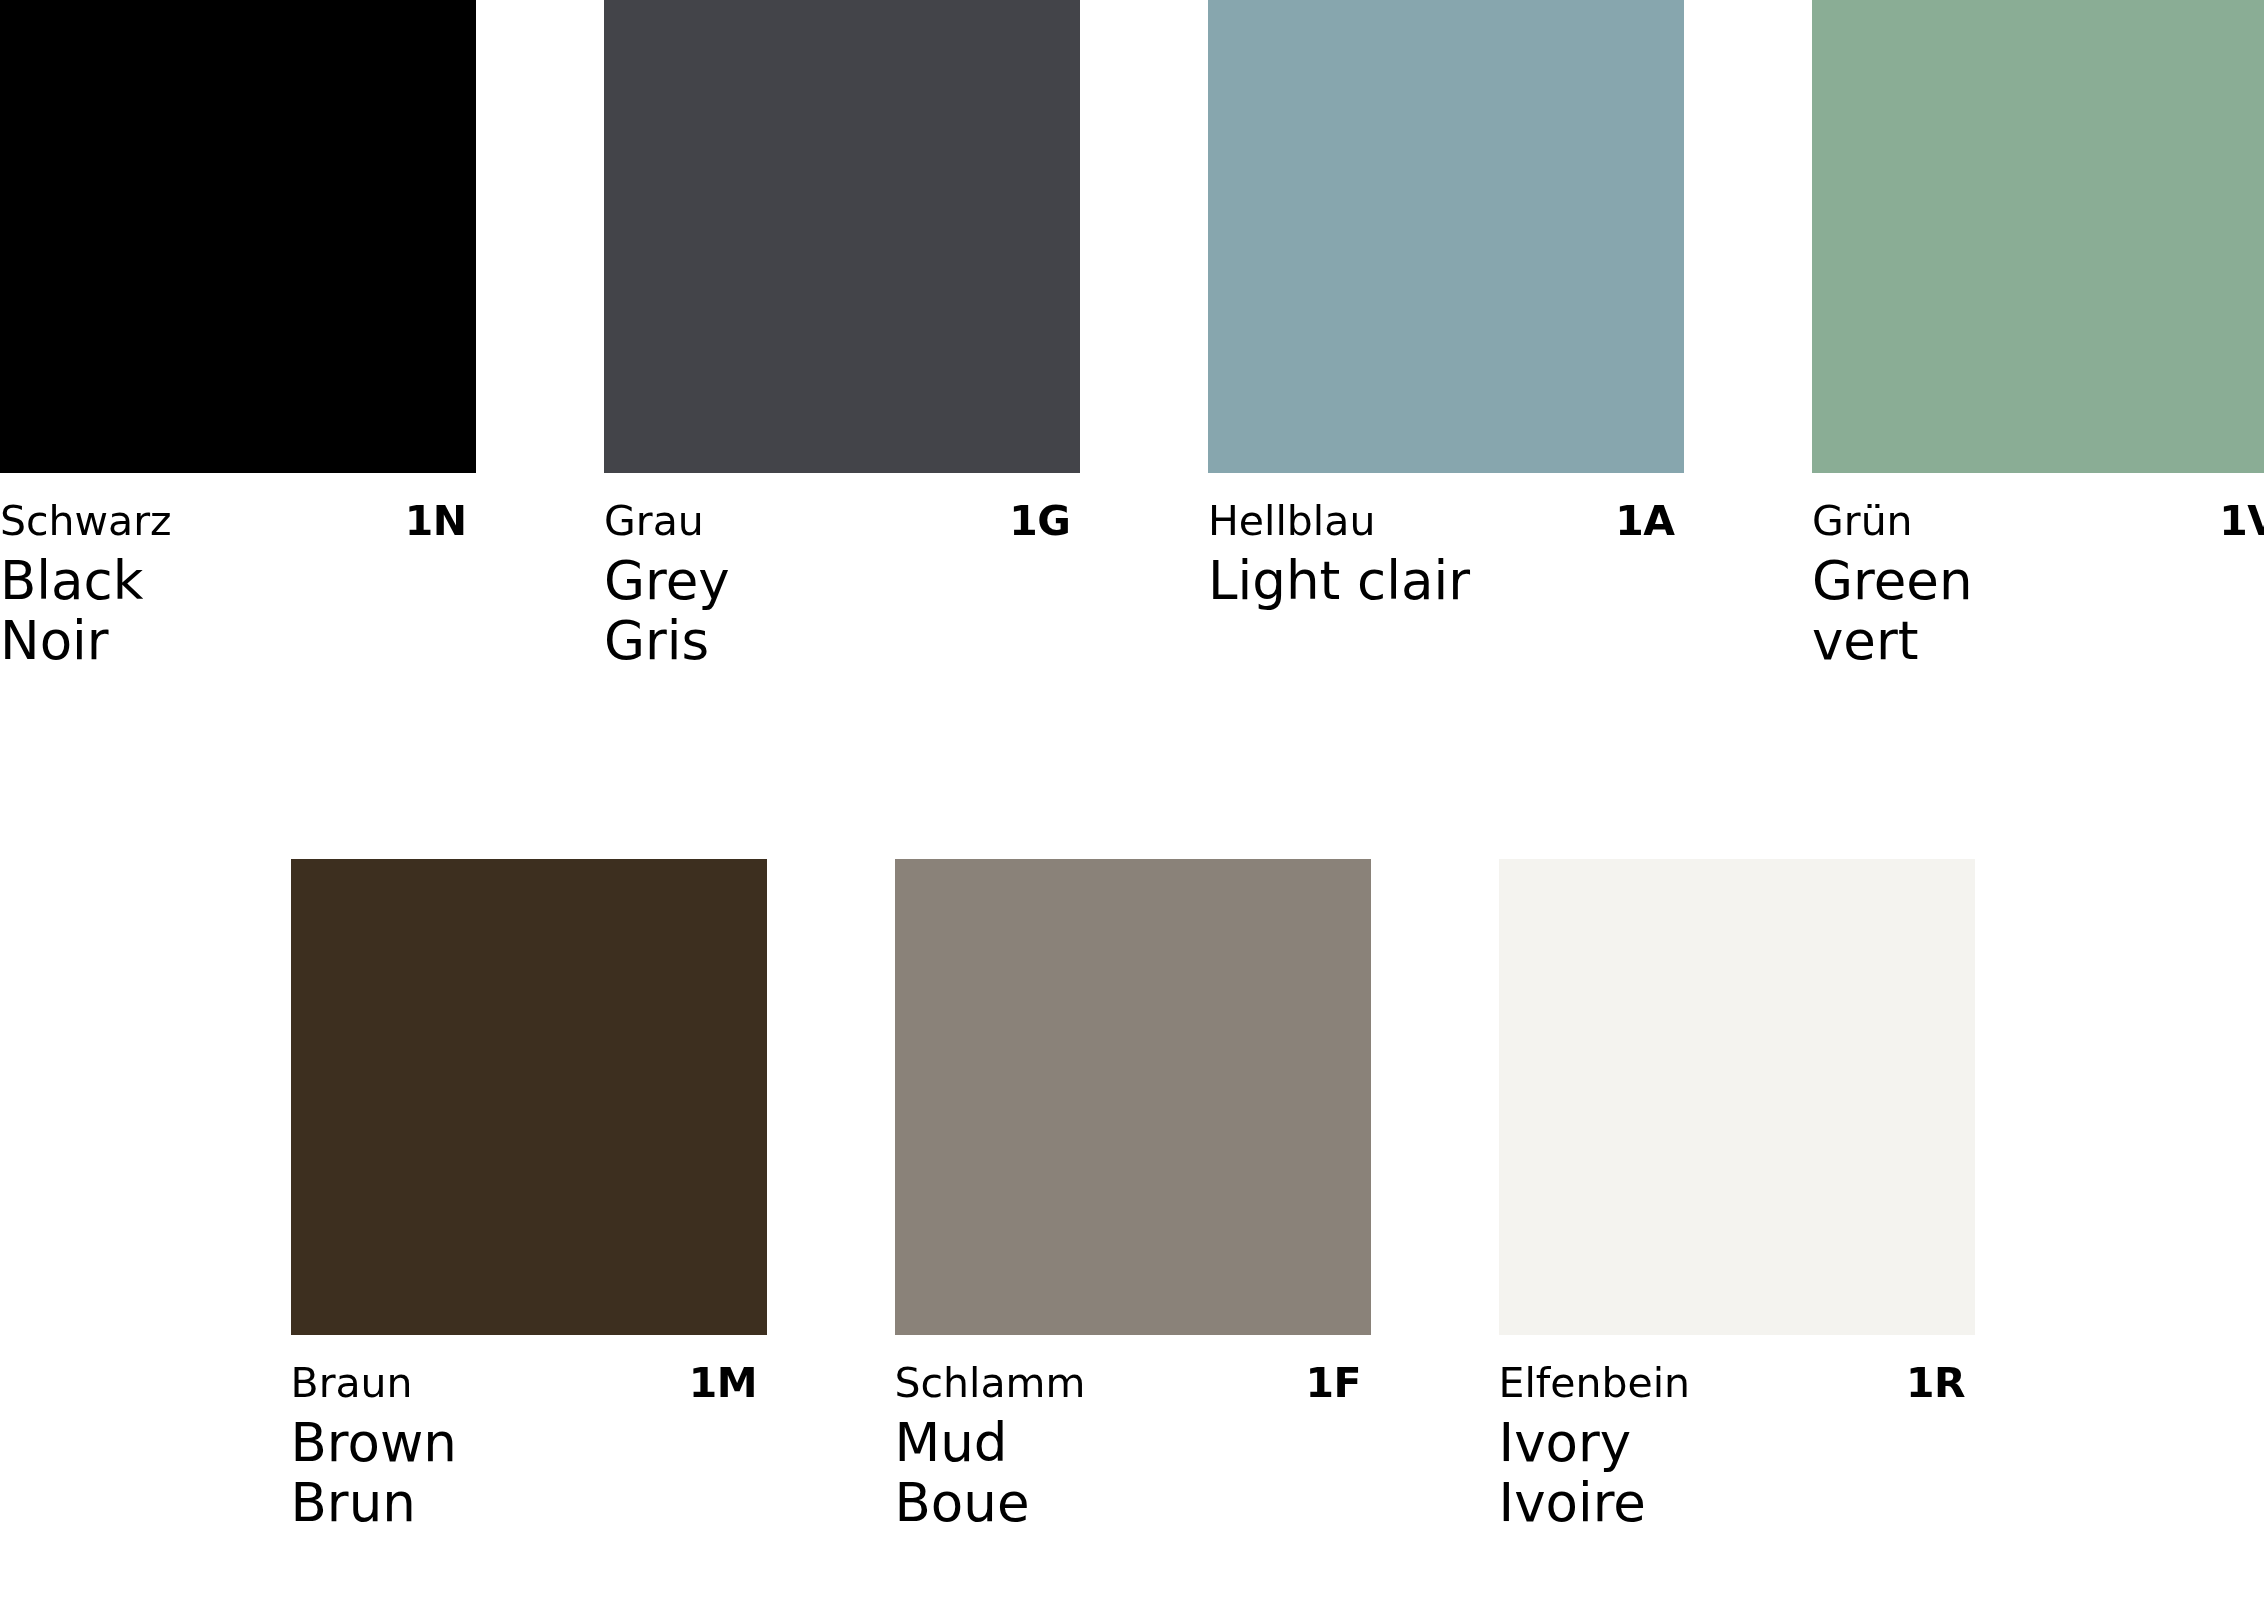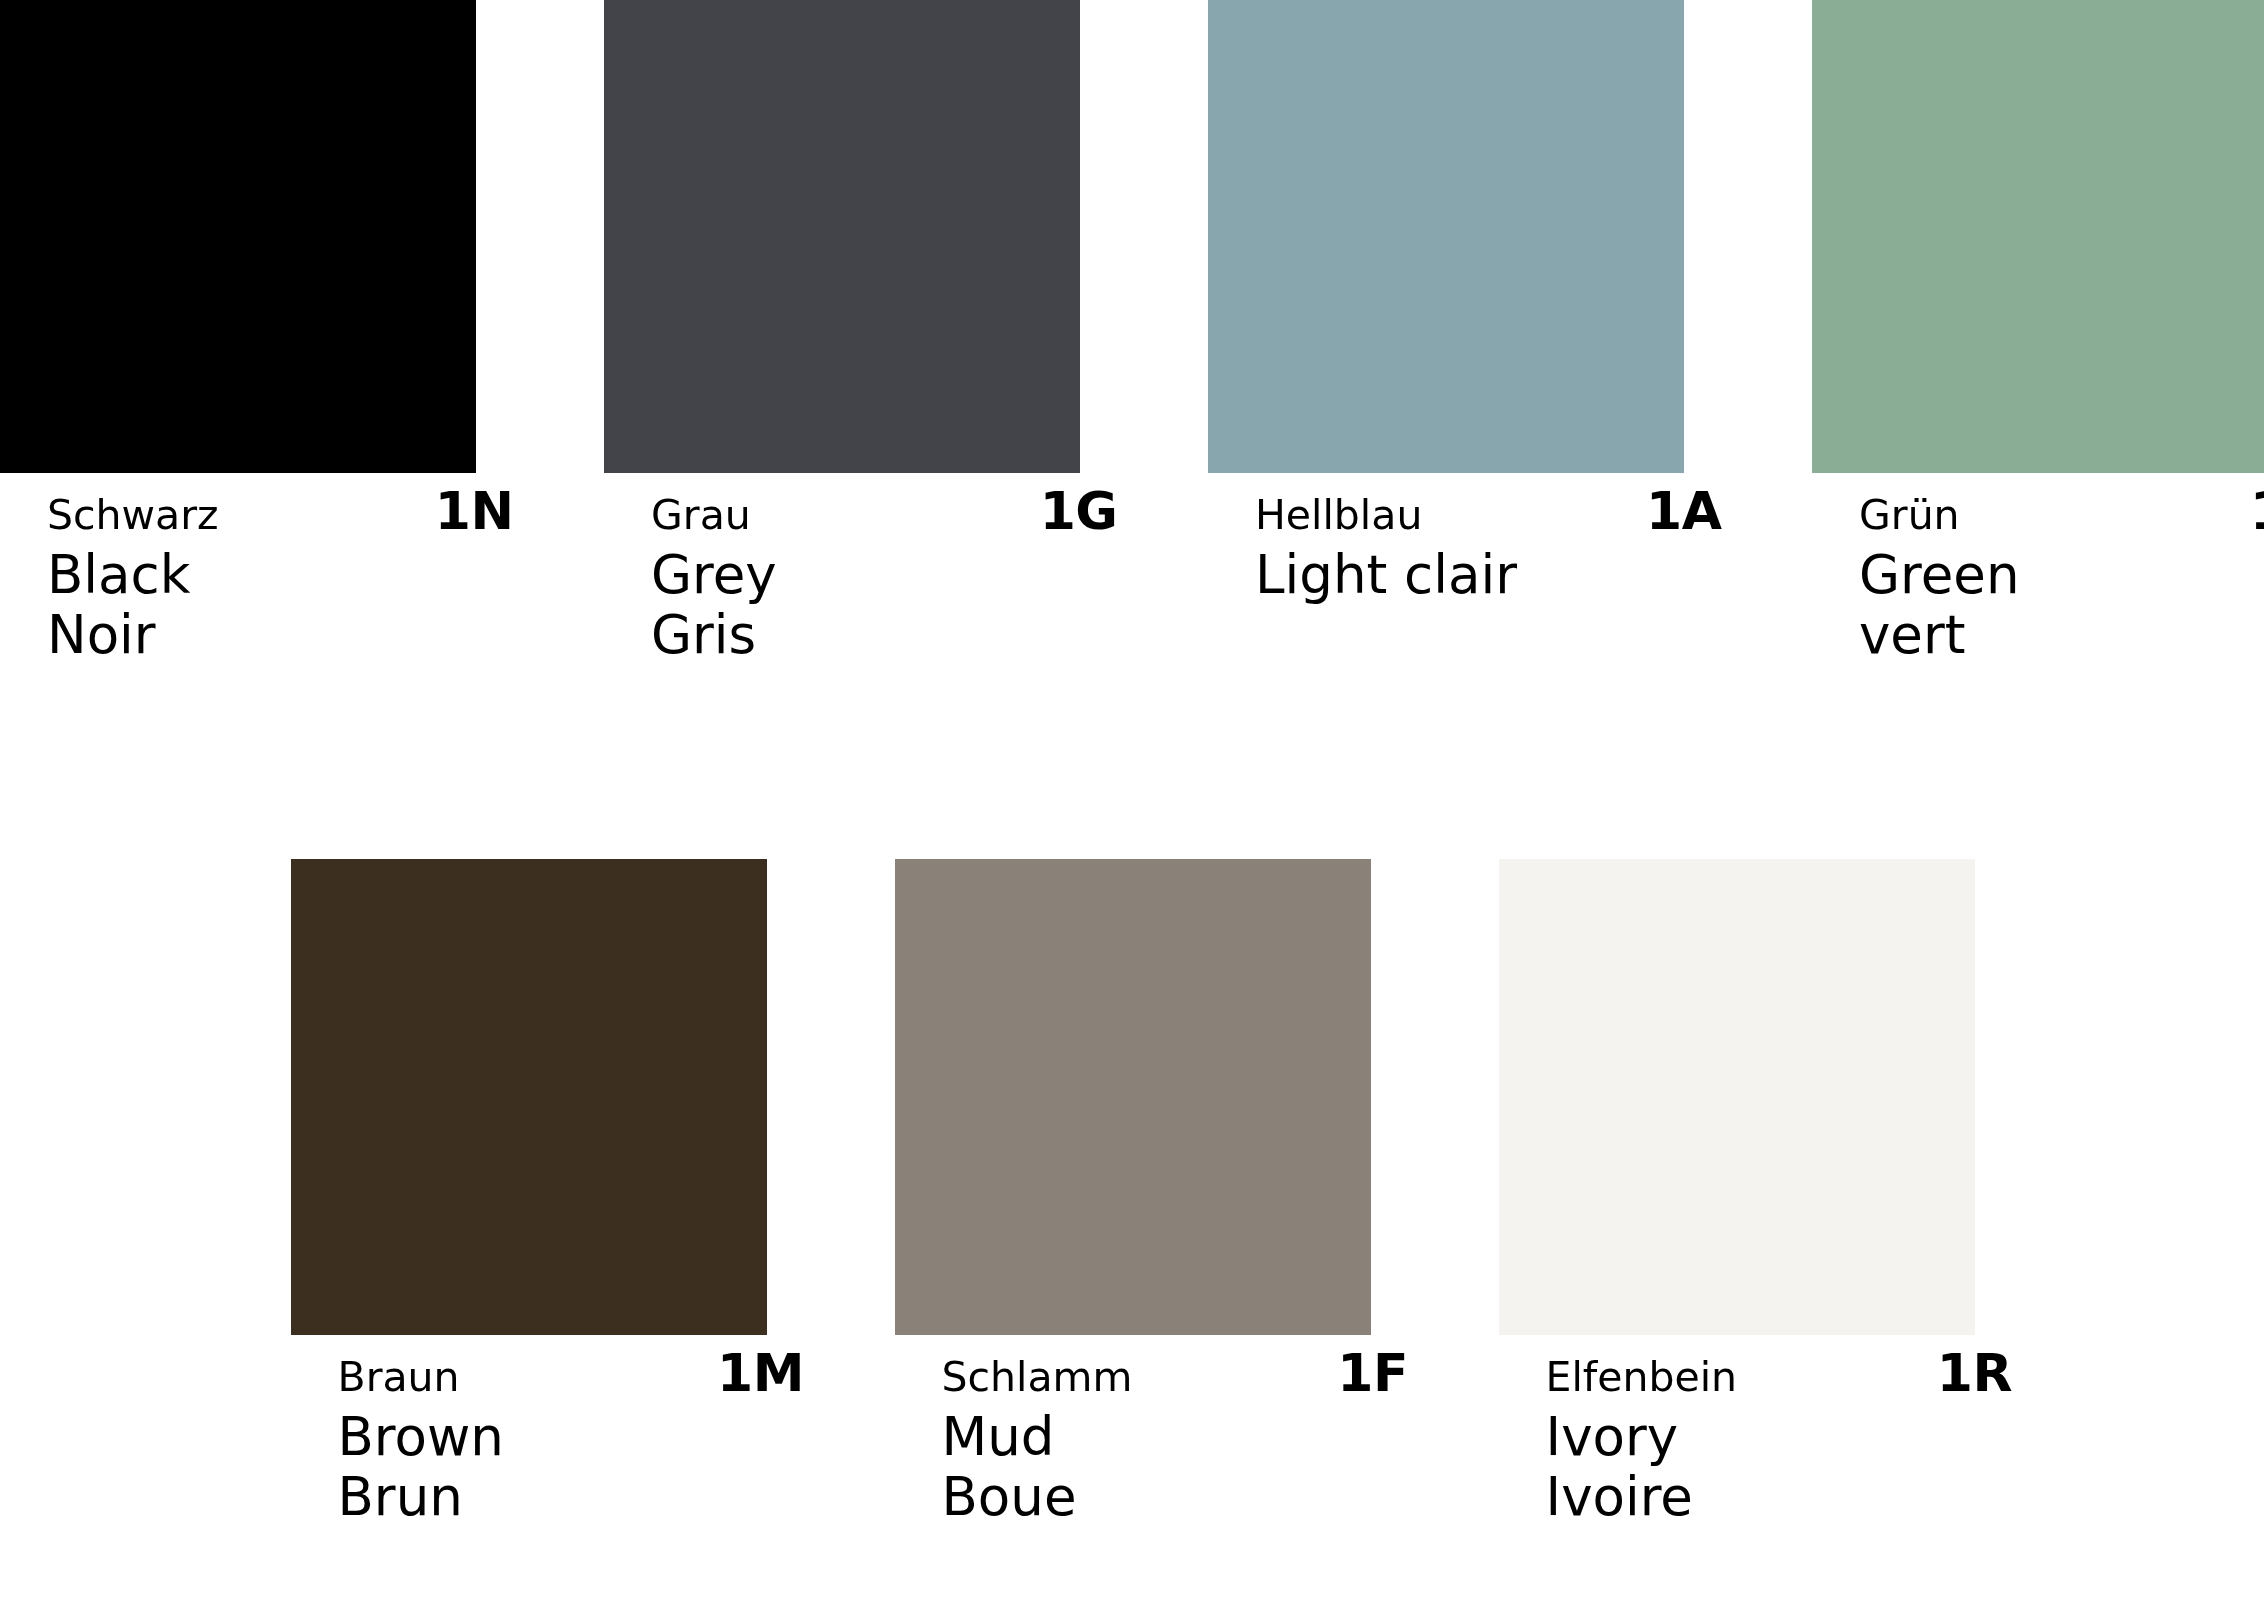--- a/index.html
+++ b/index.html
@@ -44,41 +44,40 @@
   .chip {
     width: 476px;
     height: 618px;
     display: block;
   }
   #row-1 .chip { height: 476px; }
 
   
   .caption {
     width: 476px;
-    padding-top: 8px;
+    padding-top: 18px;
     box-sizing: border-box;
-    margin-left: 47px;
   }
   .caption-top {
     display: flex;
     flex-direction: row;
     justify-content: space-between;
     align-items: baseline;
     padding-right: 9.5px;
     box-sizing: border-box;
     width: 476px;
   }
   .name-de {
     font-size: 41px;
     line-height: 60px;
     font-weight: 400;
     white-space: nowrap;
   }
   .code {
-    font-size: 52px;
+    font-size: 41px;
     line-height: 60px;
     font-weight: 700;
     white-space: nowrap;
     letter-spacing: -0.5px;
   }
   .name-en,
   .name-fr {
     font-size: 53px;
     line-height: 60px;
     font-weight: 400;

